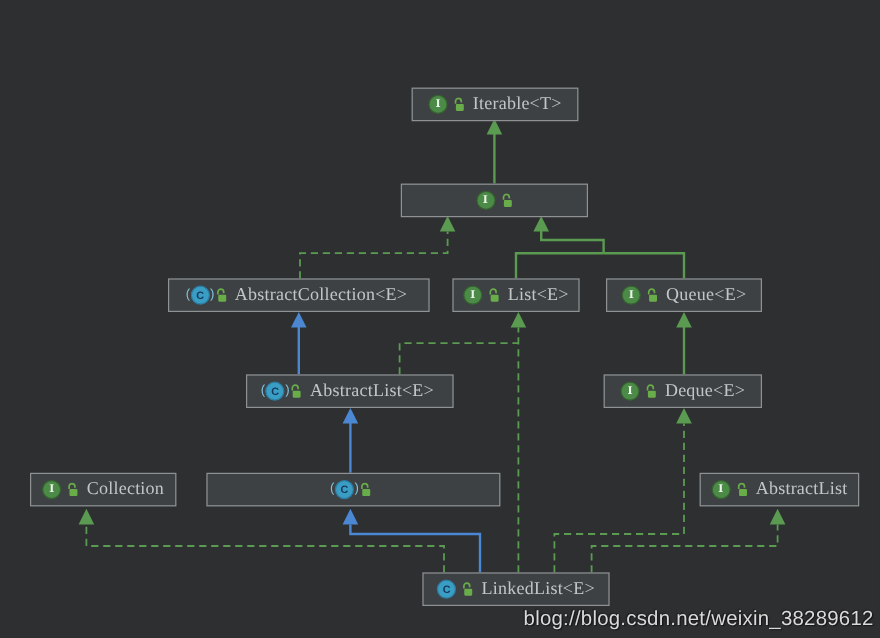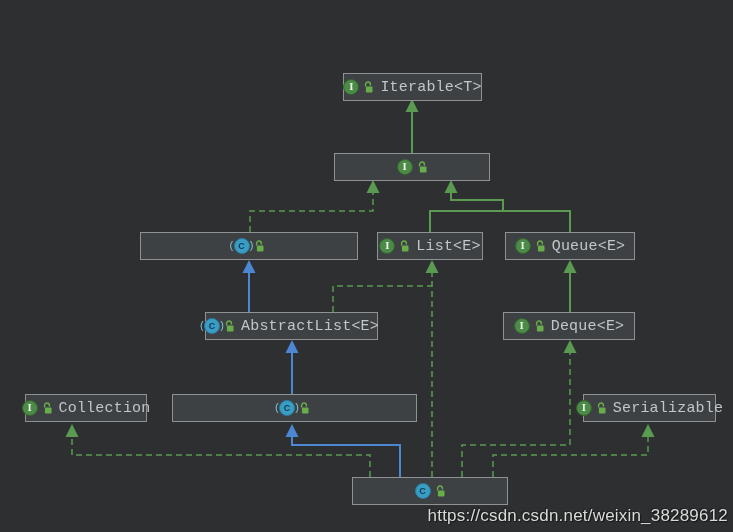--- a/index.html
+++ b/index.html
@@ -12,21 +12,21 @@
   .stage{position:absolute;left:0;top:0;width:733px;height:532px;}
   .edges{position:absolute;left:0;top:0;pointer-events:none;}
   .node{
     position:absolute;height:28px;box-sizing:border-box;
     background:#3e4143;border:1px solid #8f9294;
     display:flex;align-items:center;justify-content:center;gap:6px;
     white-space:nowrap;cursor:default;
   }
   .lbl{
     font-size:15px;color:#c2c6c9;letter-spacing:.2px;
-    font-family:Liberation Mono, monospace;
+    font-family:Liberation Serif, serif;
   }
   .ic{
     width:14px;height:14px;border-radius:50%;
     display:inline-flex;align-items:center;justify-content:center;
     flex:0 0 auto;position:relative;
     font:bold 9px "DejaVu Serif",serif;line-height:1;
   }
   .ic-interface{background:#4c8a47;border:1px solid #35622f;color:#e9f3e7;}
   .ic-class,.ic-abstract{
     background:#3a9dc4;border:1px solid #2c7ba0;color:#14385c;
@@ -135,20 +135,21 @@
       <span class="paren paren-l">(</span>
       <span>C</span>
       <span class="paren paren-r">)</span>
     </span>
     <span class="lock">
         <svg width="11" height="13" viewBox="0 0 11 13">
           <path d="M2.6 5.4 L2.6 3.4 A2.4 2.4 0 0 1 7.4 3.4 L7.4 4.4" fill="none" stroke="#69ad4b" stroke-width="1.4"></path>
           <rect x="2.9" y="5.6" width="6.6" height="5.8" rx="0.9" fill="#69ad4b"></rect>
         </svg>
       </span>
+    <span class="lbl">AbstractCollection&lt;E&gt;</span>
   </div>
 
   <div class="node" style="left:377px;top:232px;width:106px;">
     <span class="ic ic-interface">
         <span>I</span>
       </span>
     <span class="lock">
         <svg width="11" height="13" viewBox="0 0 11 13">
           <path d="M2.6 5.4 L2.6 3.4 A2.4 2.4 0 0 1 7.4 3.4 L7.4 4.4" fill="none" stroke="#69ad4b" stroke-width="1.4"></path>
           <rect x="2.9" y="5.6" width="6.6" height="5.8" rx="0.9" fill="#69ad4b"></rect>
@@ -228,29 +229,30 @@
   <div class="node" style="left:583px;top:394px;width:133px;">
     <span class="ic ic-interface">
         <span>I</span>
       </span>
     <span class="lock">
         <svg width="11" height="13" viewBox="0 0 11 13">
           <path d="M2.6 5.4 L2.6 3.4 A2.4 2.4 0 0 1 7.4 3.4 L7.4 4.4" fill="none" stroke="#69ad4b" stroke-width="1.4"></path>
           <rect x="2.9" y="5.6" width="6.6" height="5.8" rx="0.9" fill="#69ad4b"></rect>
         </svg>
       </span>
-    <span class="lbl">Serializable</span>
+    <span class="lbl">AbstractList</span>
   </div>
 
   <div class="node" style="left:352px;top:477px;width:156px;">
     <span class="ic ic-class">
         <span>C</span>
       </span>
     <span class="lock">
         <svg width="11" height="13" viewBox="0 0 11 13">
           <path d="M2.6 5.4 L2.6 3.4 A2.4 2.4 0 0 1 7.4 3.4 L7.4 4.4" fill="none" stroke="#69ad4b" stroke-width="1.4"></path>
           <rect x="2.9" y="5.6" width="6.6" height="5.8" rx="0.9" fill="#69ad4b"></rect>
         </svg>
       </span>
-  </div>
-
-  <div class="watermark">https://csdn.csdn.net/weixin_38289612</div>
+    <span class="lbl">LinkedList&lt;E&gt;</span>
+  </div>
+
+  <div class="watermark">blog://blog.csdn.net/weixin_38289612</div>
 </div>
 
 </body></html>

